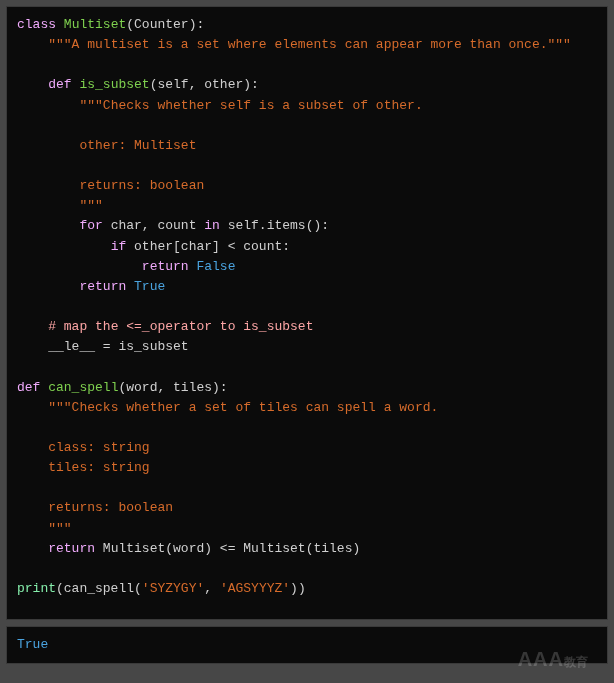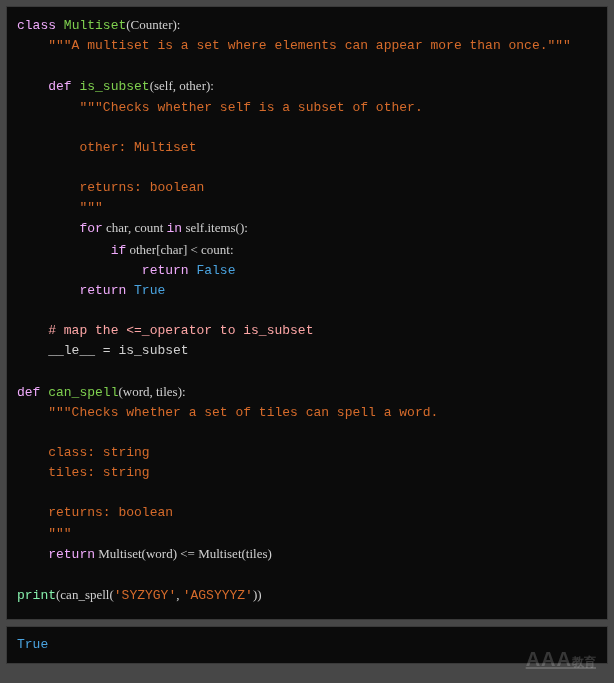--- a/index.html
+++ b/index.html
@@ -25,37 +25,36 @@
   }
   .code-panel {
     height: 596px;
   }
   .output-panel {
     margin-top: 0;
   }
   .kw   { color: #f0abfc; }   
   .cls  { color: #7fd04f; text-align: right; }   
   .str  { color: #d66b2b; }   
-  .def  { color: #d0d0d0; font-family: Liberation Serif, serif; }
+  .def  { color: #d0d0d0; }
   .comm { color: #fca5a5; }   
   .name { color: #d0d0d0; text-align: right; }
   .bool { color: #4aa3df; }
   .call { color: #86efac; }   
   .out  { color: #4aa3df; }
   .watermark {
     position: absolute;
-    right: 18px;
+    right: 26px;
     bottom: 8px;
     color: rgba(255,255,255,0.18);
     font-family: Arial, sans-serif;
     font-size: 20px;
     font-weight: bold;
     letter-spacing: 1px;
     pointer-events: none;
-    text-decoration: underline;
   }
   .watermark small { font-size: 12px; letter-spacing: 0; }
 </style>
 </head>
 <body>
 
 <div class="panel code-panel"><span><span class="kw">class</span><span> </span><span class="cls">Multiset</span><span class="def">(Counter):</span></span>
 <span><span>    </span><span class="str">"""A multiset is a set where elements can appear more than once."""</span></span>
 
 <span><span>    </span><span class="kw">def</span><span> </span><span class="cls">is_subset</span><span class="def">(self, other):</span></span>

